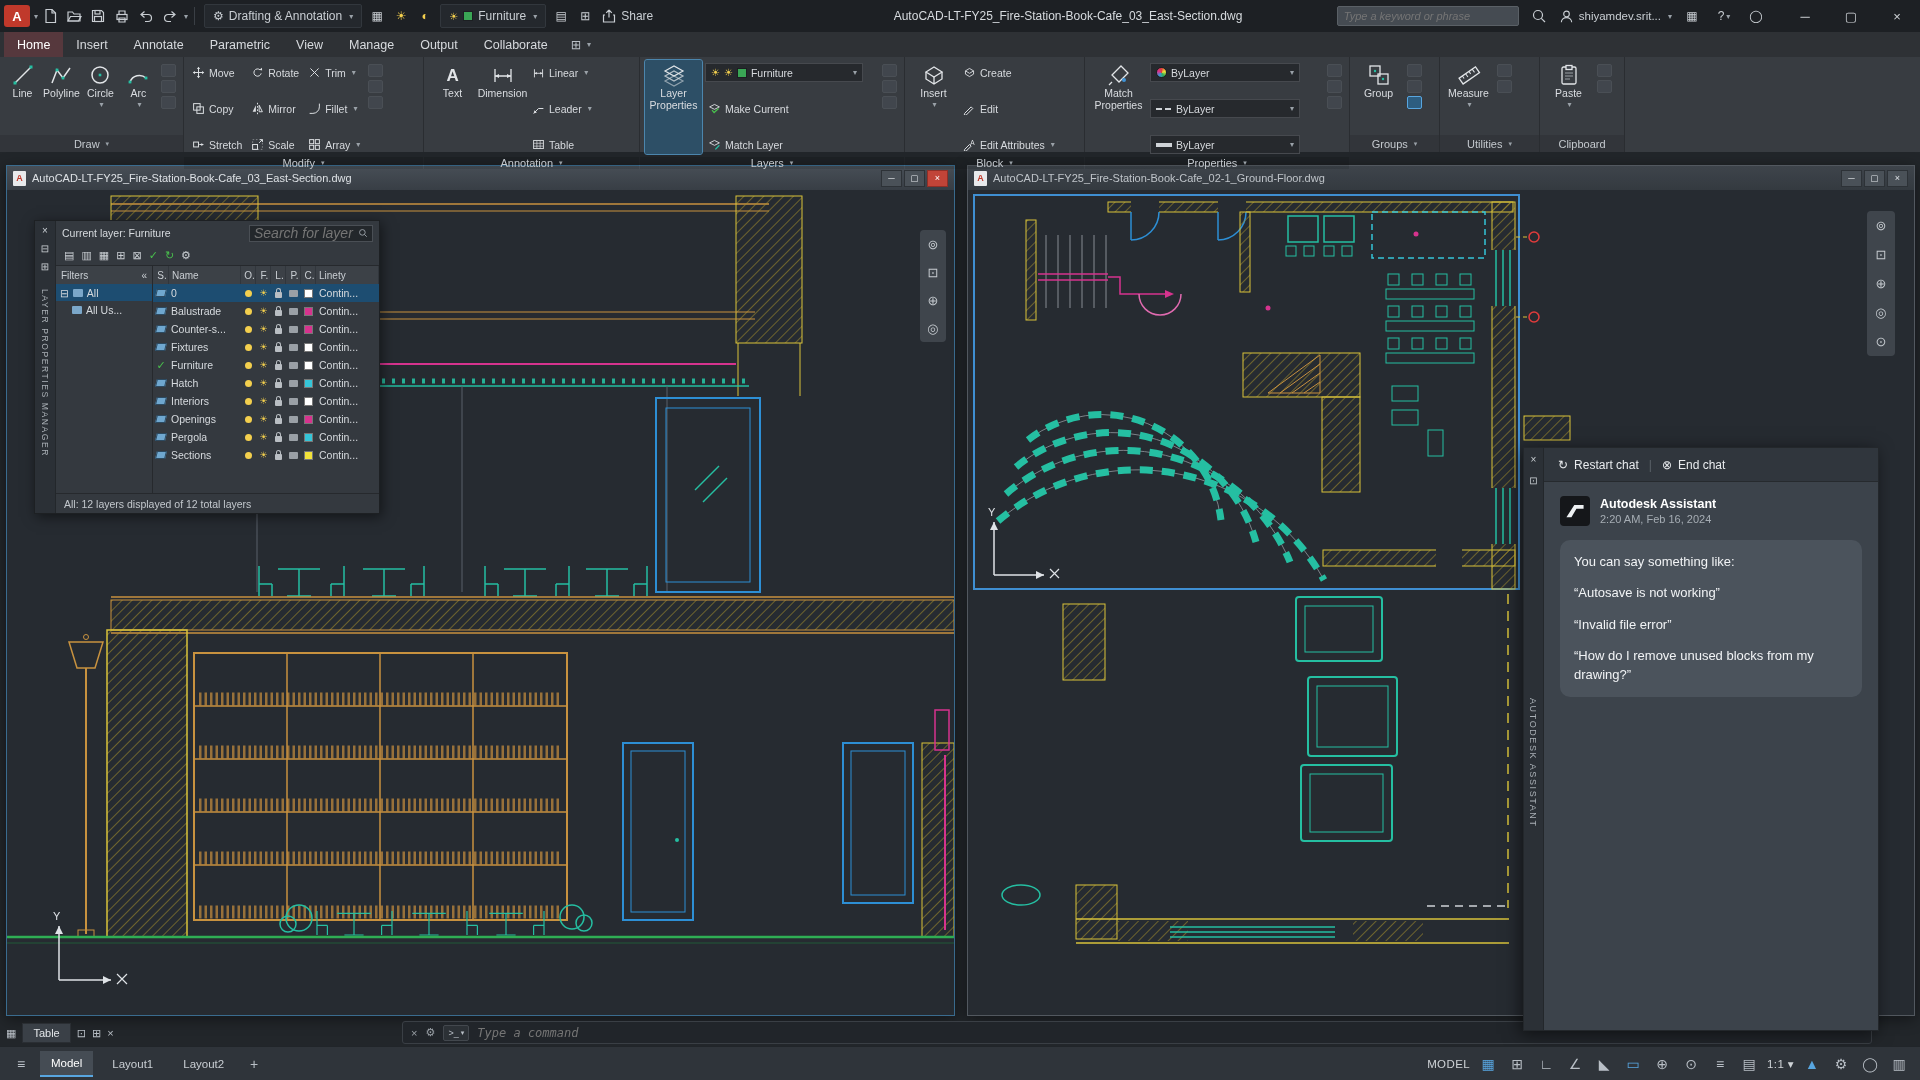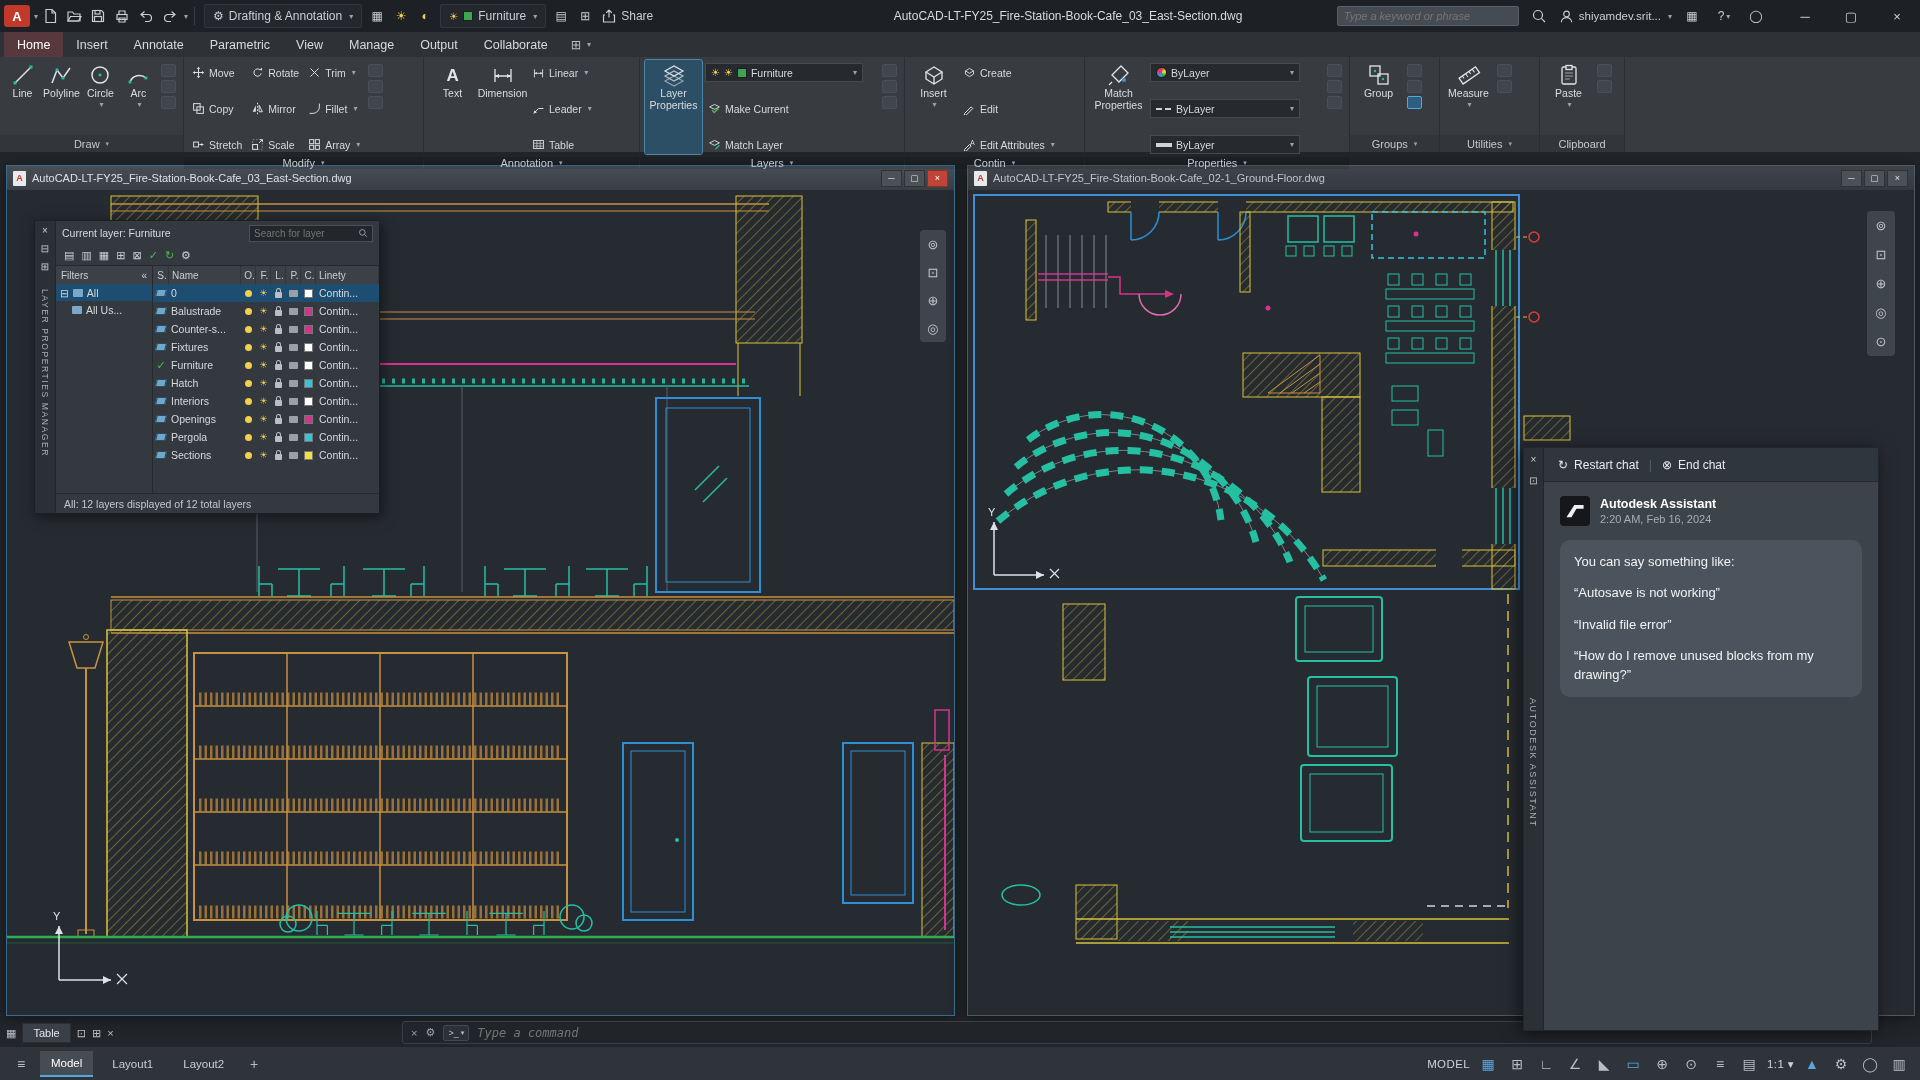--- a/index.html
+++ b/index.html
@@ -88,21 +88,21 @@
     border:1px solid #1d2023;box-shadow:2px 3px 12px rgba(0,0,0,.5);z-index:3;font-size:10.5px;color:#d6dade}
   .pal-strip{width:21px;background:#2b3036;display:flex;flex-direction:column;align-items:center;
     padding-top:4px;gap:7px;position:relative;border-right:1px solid #23272b}
   .pal-strip .glyph{font-size:10px}
   .pal-vert{position:absolute;top:68px;left:5px;writing-mode:vertical-rl;font-size:8.5px;letter-spacing:1.6px;color:#aab0b6;white-space:nowrap}
   .pal-main{flex:1;display:flex;flex-direction:column;min-width:0}
   .pal-top{height:24px;display:flex;align-items:center;padding:0 6px;gap:6px;flex:0 0 auto}
   .pal-search{margin-left:auto;width:124px;height:17px;background:#23272b;border:1px solid #4a4f55;
     display:flex;align-items:center;padding:0 4px;gap:3px}
   .pal-search input{flex:1;min-width:0;background:transparent;border:none;outline:none;color:#cfd3d7;
-    font-size:10px;font-family:"Liberation Sans",sans-serif}
+    font-size:14px;font-style:italic;font-family:"Liberation Sans",sans-serif}
   .pal-toolbar{height:21px;display:flex;align-items:center;gap:7px;padding:0 8px;border-bottom:1px solid #26292d;flex:0 0 auto}
   .pal-toolbar .glyph{font-size:11px}
   .pal-mid{flex:1;display:flex;min-height:0}
   .pal-filters{width:97px;border-right:1px solid #26292d;display:flex;flex-direction:column}
   .pf-head{height:18px;background:#3c4147;display:flex;align-items:center;justify-content:space-between;padding:0 5px;font-size:10px;color:#c9ced3}
   .pf-item{height:17px;display:flex;align-items:center;gap:4px;padding:0 4px}
   .pf-item.sel{background:#1d4d71}
   .pf-item.indent{padding-left:16px}
   .fold{width:10px;height:8px;background:#7ba7c9;border-radius:1px}
   .pal-grid{flex:1;display:flex;flex-direction:column;min-width:0}
@@ -565,21 +565,21 @@
               <svg viewBox="0 0 16 16" stroke="#dfe2e5" stroke-width="1.2" fill="none">
                 <path d="M2 14 l6 -6 2 2 -6 6 -2.5 .5 z"></path>
                 <text x="9" y="8" font-size="8" fill="#dfe2e5" stroke="none" font-family="Liberation Sans">A</text>
               </svg>
               <span>Edit Attributes</span>
               <span class="caret">▾</span>
             </div>
         </div>
       </div>
       <div class="panel-footer">
-          <span>Contin</span>
+          <span>Block</span>
           <span class="caret">▾</span>
         </div>
     </div>
 
     <div class="panel" style="width:265px">
       <div class="panel-body">
         <div class="bigbtn wide">
           <svg viewBox="0 0 24 24" stroke="#e2e5e8" fill="none" stroke-width="1.3">
               <path d="M14 3 l7 7 -9 9 -7 -7 z"></path>
               <path d="M5 19 l-3 3"></path>

